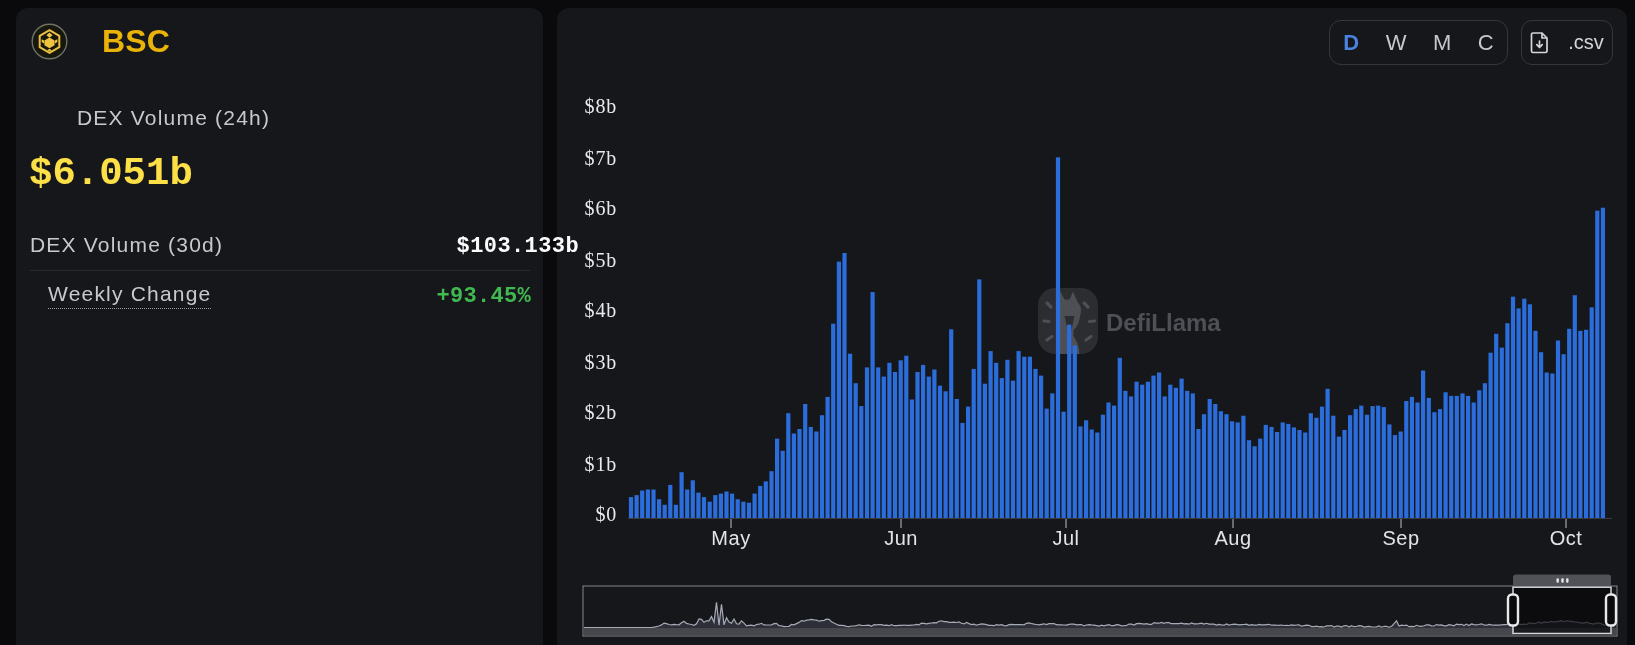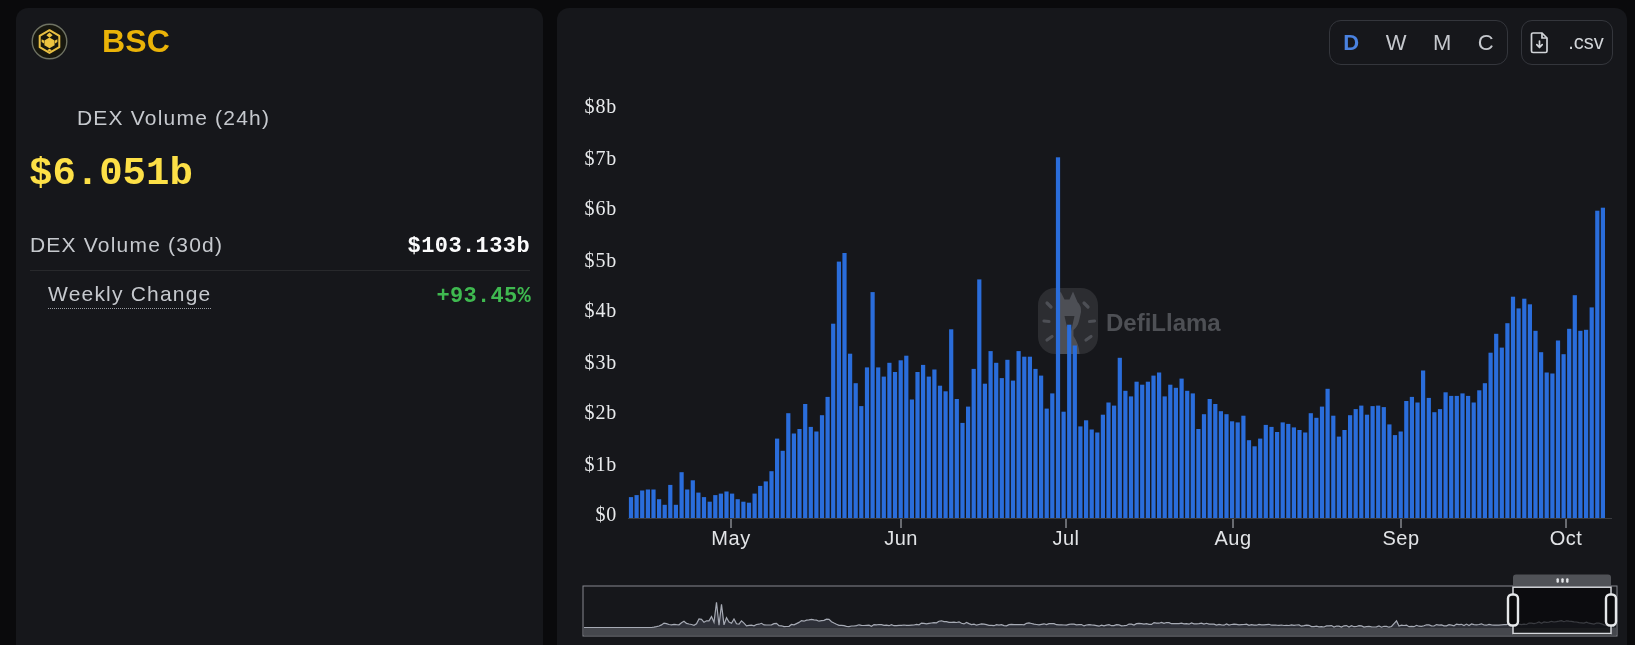--- a/index.html
+++ b/index.html
@@ -5,21 +5,21 @@
     font-family:"Liberation Sans", sans-serif; }
   .abs { position:absolute; }
   #leftcard { left:16px; top:8px; width:527px; height:700px; background:#16171b; border-radius:12px; }
   #rightcard { left:557px; top:8px; width:1070px; height:700px; background:#16171b; border-radius:12px; }
   #bsc-title { left:82px; top:23px; font-size:32px; font-weight:700; color:#eab308; letter-spacing:0.2px;margin-left:20px; }
   .lbl { color:#c6c9ce; font-size:21px; letter-spacing:1.2px; }
   #l24 { left:30px; top:106px;margin-left:47px; }
   #v24 { left:29px; top:140px; font-family:"Liberation Mono", monospace; font-weight:700;
          font-size:39px; color:#fde047;margin-top:12px; }
   #l30 { left:30px; top:233px; }
-  #v30 { right:1105px; top:234px; font-family:"Liberation Mono", monospace; font-weight:700; font-size:22px; color:#fbfbfc; letter-spacing:0.4px;}
+  #v30 { right:1056px; top:234px; font-family:"Liberation Mono", monospace; font-weight:700; font-size:22px; color:#fbfbfc; letter-spacing:0.4px;}
   #sep { left:30px; top:270px; width:500px; height:1px; background:rgba(255,255,255,0.08); }
   #lwc { left:48px; top:282px; border-bottom:1px dotted #9a9da2; padding-bottom:2px;}
   #vwc { right:1104px; top:284px; font-family:"Liberation Mono", monospace; font-weight:700; font-size:22px; color:#3fb950; letter-spacing:0.3px;}
   #btngroup { left:1329px; top:20px; width:179px; height:45px; border:1px solid #34363c; border-radius:12px;
       display:flex; align-items:center; justify-content:space-around; box-sizing:border-box; font-size:22px; font-weight:500; color:#c5c8cd;}
   #btngroup .d { color:#4a82e0; font-weight:600; }
   #csvbtn { left:1521px; top:20px; width:92px; height:45px; border:1px solid #34363c; border-radius:11px;
       display:flex; align-items:center; justify-content:center; box-sizing:border-box; color:#d2d5d9; font-size:20px; gap:19px;}
   svg text { user-select:none; }
   .ylab { font-family:"Liberation Serif", serif; font-size:20px; letter-spacing:0.8px; fill:#e8eaec; text-anchor:end; dominant-baseline:middle; }

